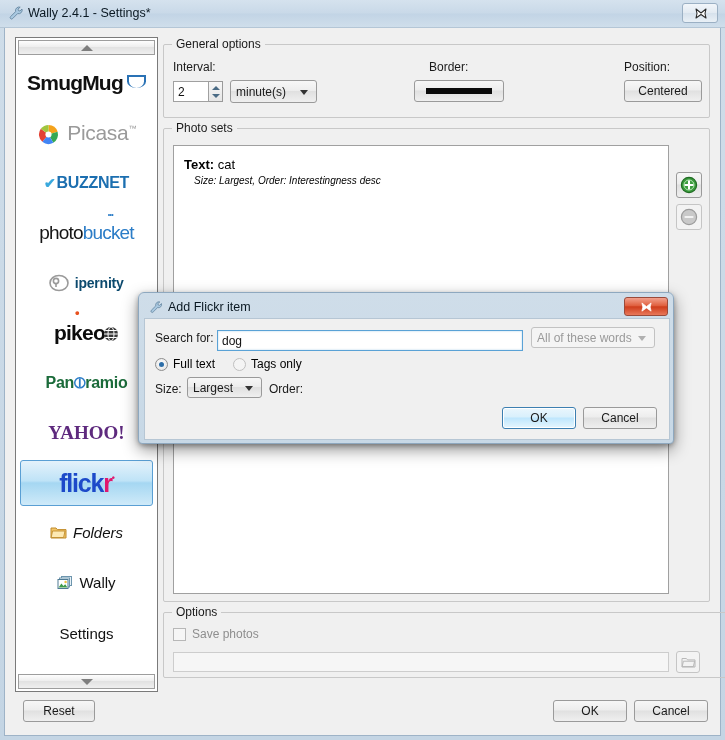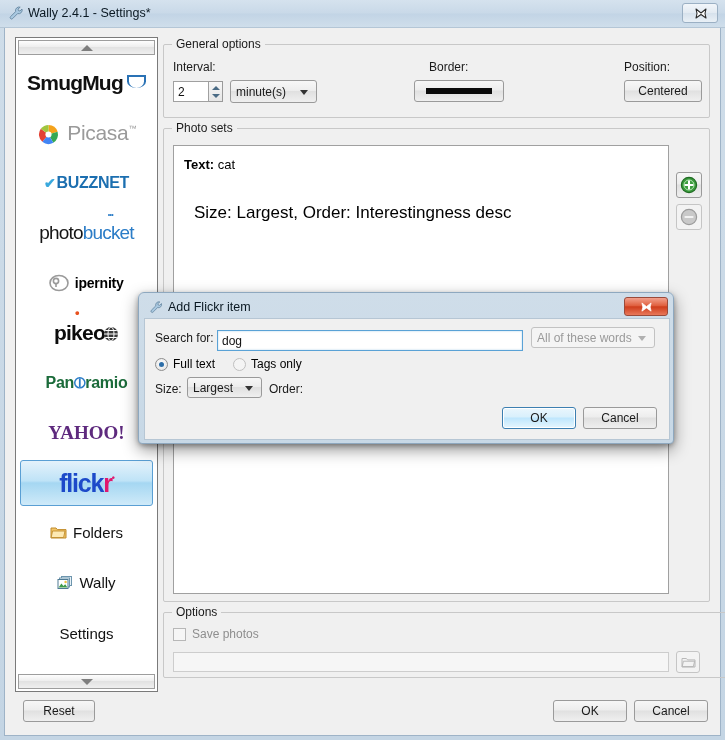--- a/index.html
+++ b/index.html
@@ -103,21 +103,21 @@
     border: 2px solid #2a72b5; border-bottom: none;
     border-radius: 0 0 50% 50%; vertical-align: 2px;
   }
   .logo-picasa { font-size: 21px; color: #9a9a9a; letter-spacing: -0.3px; }
   .picasa-sup { font-size: 8px; vertical-align: 9px; }
   .logo-buzznet { font-size: 16px; font-weight: bold; color: #1c6fb0; letter-spacing: -0.3px; }
   .buzz-check { color: #3aa9dd; font-size: 14px; margin-right: 1px; }
   .logo-pb { font-size: 19px; letter-spacing: -0.8px; }
   .pb-photo { color: #161616; }
   .pb-bucket { color: #2a7cc7; }
-  .logo-ipernity { font-size: 14px; font-weight: bold; color: #000000; letter-spacing: -0.2px; }
+  .logo-ipernity { font-size: 14px; font-weight: bold; color: #0c4a6e; letter-spacing: -0.2px; }
   .logo-pikeo { font-size: 21px; font-weight: bold; color: #0c0c0c; letter-spacing: -0.8px; }
   .pikeo-dot { color: #e8521f; }
   .logo-pano { font-size: 16px; font-weight: bold; color: #1b6b3a; letter-spacing: -0.3px; }
   .pano-o { color: #2a7cc7; }
   .logo-yahoo { font-size: 19px; font-weight: bold; color: #5e2a7e; font-family: "Liberation Serif", serif; }
   .logo-flickr { font-size: 25px; font-weight: bold; letter-spacing: -1.2px; }
   .fl-blue { color: #1c49c9; }
   .fl-pink { color: #e0176d; }
   .fl-tm { font-size: 9px; vertical-align: 11px; color: #e0176d; }
 
@@ -359,21 +359,21 @@
       <div class="sb-item" style="top:372px;">
         <span class="logo-yahoo">YAHOO!</span>
       </div>
 
       <div class="sb-item selected" style="top:422px;">
         <span class="logo-flickr">
           <span class="fl-blue">flick</span><span class="fl-pink">r</span><span class="fl-tm">•</span>
         </span>
       </div>
 
-      <div class="sb-item" style="top:472px;">
+      <div class="sb-item" style="top:472px;font-style:italic;">
         <span class="sb-text">
           <span class="sb-ico">
             <svg width="17" height="15" viewBox="0 0 17 15">
               <path d="M1 3 h5 l1.4 1.6 H16 V13 H1 Z" fill="#f3c568" stroke="#c08c2c" stroke-width="1"></path>
               <path d="M2.5 6 H15 L13.6 12.5 H1.2 Z" fill="#fde9b3" stroke="#c08c2c" stroke-width="0.9"></path>
             </svg>
           </span><span>Folders</span>
         </span>
       </div>
 
@@ -429,21 +429,21 @@
 
     <div class="group" style="left:158px; top:100px; width:547px; height:474px;">
       <span class="g-title">Photo sets</span>
 
       <div class="listbox" style="position:absolute; left:9px; top:16px; width:496px; height:449px;">
         <div style="padding:10px 0 0 10px;">
           <div style="font-size:13px;line-height:17px;">
             <b>Text:</b>
             <span>cat</span>
           </div>
-          <div style="font-size:17px;line-height:16px;padding-left:10px;margin-top:32px;">Size: Largest,  Order: Interestingness desc</div>
+          <div style="font-style:italic;font-size:10px;line-height:16px;padding-left:10px;">Size: Largest,  Order: Interestingness desc</div>
         </div>
       </div>
 
       <div class="iconbtn" style="position:absolute; left:512px; top:43px; width:26px; height:26px;">
         <svg width="18" height="18" viewBox="0 0 18 18">
           <circle cx="9" cy="9" r="7.6" fill="#3a9b3c" stroke="#1f6b22" stroke-width="1.2"></circle>
           <circle cx="9" cy="9" r="5" fill="none" stroke="#b8e6b6" stroke-width="1"></circle>
           <path d="M9 5.4 V12.6 M5.4 9 H12.6" stroke="#ffffff" stroke-width="2.1" stroke-linecap="round"></path>
         </svg>
       </div>

